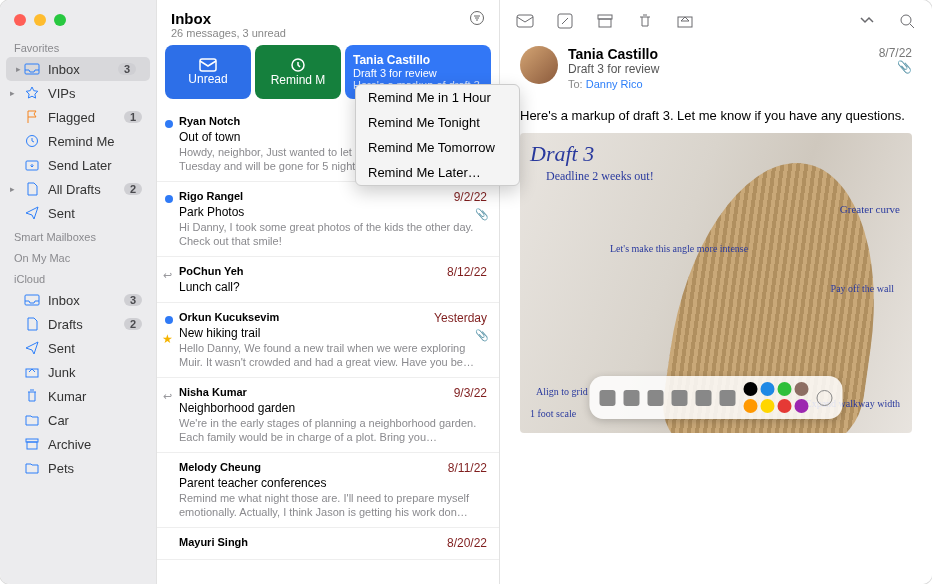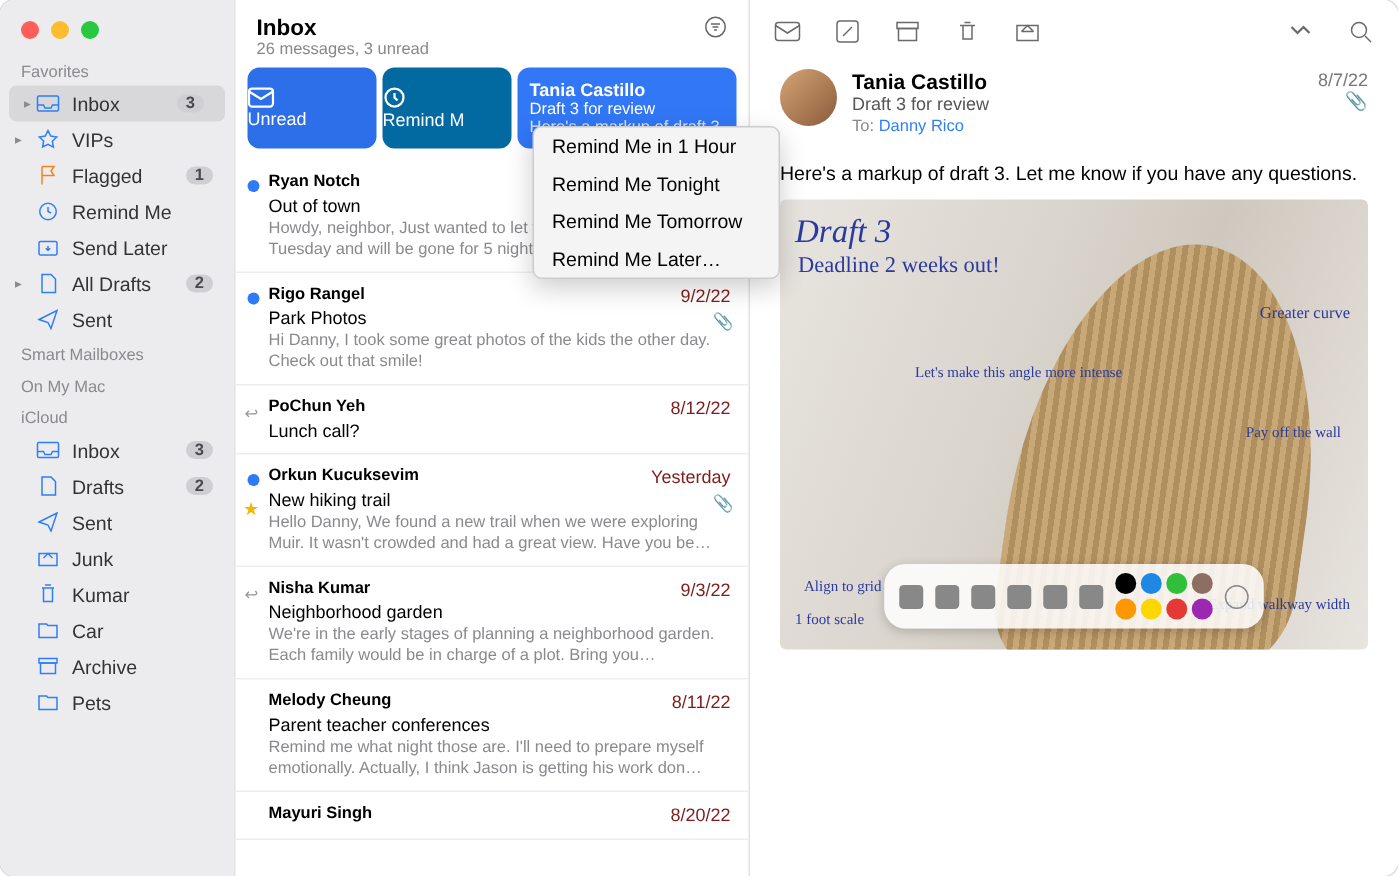--- a/index.html
+++ b/index.html
@@ -19,23 +19,23 @@
 .badge { margin-left:auto; background:#cfcfd3; border-radius:8px; font-size:11px; padding:0 6px; color:#4a4a4e; font-weight:600;}
 
 
 .list { width: 344px; border-left:1px solid #e2e2e2; border-right:1px solid #e2e2e2; display:flex; flex-direction:column; overflow:hidden; }
 .list-head { padding:10px 14px 6px; display:flex; align-items:flex-start; }
 .list-head .t { font-size:15px; font-weight:700; }
 .list-head .sub { font-size:11px; color:#888; }
 .filter-ico { margin-left:auto; color:#666; }
 
 .cards { display:flex; gap:4px; padding:0 8px 8px; }
-.card { flex:0 0 86px; height:54px; border-radius:8px; color:#fff; display:flex; flex-direction:column; justify-content:center; font-size:12px; }
+.card { flex:0 0 86px; height:54px; border-radius:8px; color:#fff; display:flex; flex-direction:column; align-items:center; justify-content:center; font-size:12px; }
 .card.unread { background:#2d6fe8; }
-.card.remind { background:#0369a1; }
+.card.remind { background:#15803d; }
 .card.msg { flex:1; align-items:flex-start; padding:6px 8px; background:#3277f6; font-size:11px; }
 .card.msg .sender { font-weight:600; font-size:12px; }
 
 .msgs { flex:1; overflow-y:auto; }
 .msg-row { padding:8px 12px 8px 22px; border-bottom:1px solid #eee; position:relative; }
 .msg-row .blue-dot { position:absolute; left:8px; top:13px; width:8px; height:8px; background:#2f7af6; border-radius:50%; }
 .msg-row .star { position:absolute; left:5px; top:29px; color:#f5b400; font-size:12px; }
 .msg-row .arrow { position:absolute; left:6px; top:12px; color:#9a9a9e; font-size:11px; }
 .msg-row .top { display:flex; }
 .msg-row .sender { font-weight:700; font-size:11px; }
@@ -395,21 +395,21 @@
       <div class="meta">
         <div>8/7/22</div>
         <div class="clip">📎</div>
       </div>
     </div>
 
     <div class="body">Here's a markup of draft 3. Let me know if you have any questions.</div>
 
     <div class="attachment">
       <span class="ann" style="left:10px;top:8px;font-size:22px;font-style:italic">Draft 3</span>
-      <span class="ann" style="left:12px;top:36px;font-size:15px">Deadline 2 weeks out!</span>
+      <span class="ann" style="left:26px;top:36px;font-size:12px">Deadline 2 weeks out!</span>
       <span class="ann" style="left:90px;top:110px;font-size:10px">Let's make this angle more intense</span>
       <span class="ann" style="right:12px;top:70px;font-size:11px">Greater curve</span>
       <span class="ann" style="right:18px;top:150px;font-size:10px">Pay off the wall</span>
       <span class="ann" style="left:16px;bottom:36px;font-size:10px">Align to grid</span>
       <span class="ann" style="left:10px;bottom:14px;font-size:10px">1 foot scale</span>
       <span class="ann" style="right:12px;bottom:24px;font-size:10px">Expand walkway width</span>
 
       <div class="markup-bar">
         <div class="mk-tool"></div>
         <div class="mk-tool"></div>

